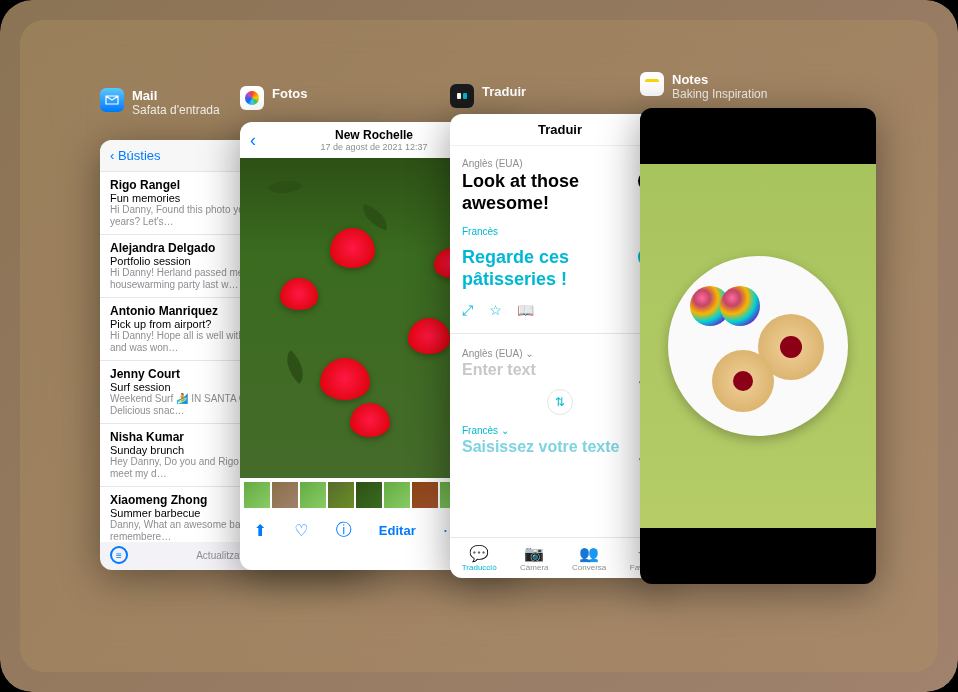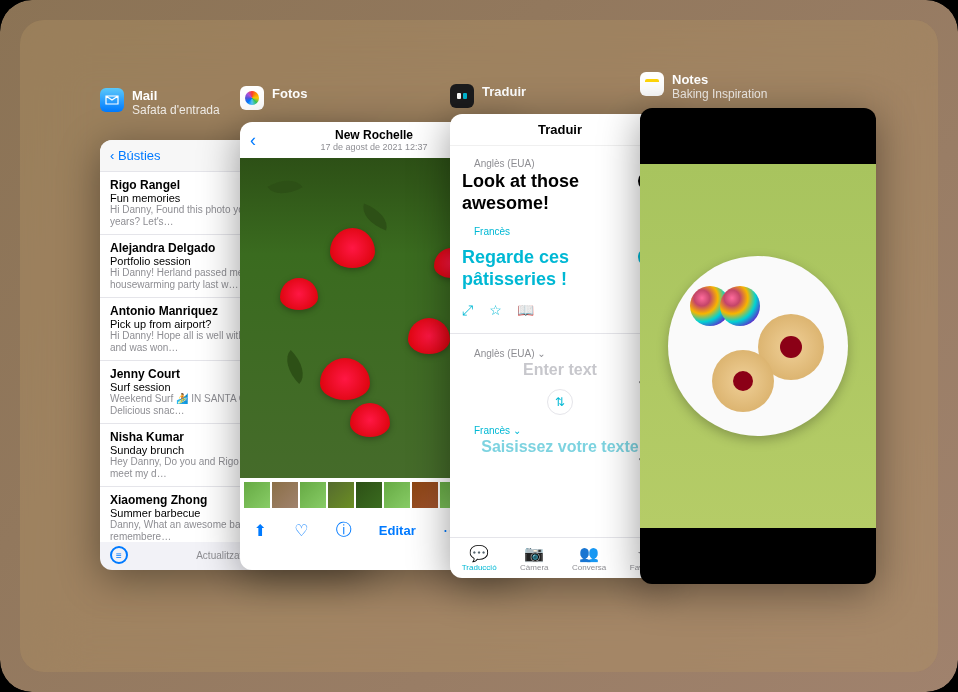--- a/index.html
+++ b/index.html
@@ -97,30 +97,30 @@
     .photos-toolbar { display:flex; justify-content:space-around; align-items:center; padding:8px 0; color:#007AFF; }
     .photos-toolbar span { font-size:16px; }
     .photos-toolbar .edit { font-size:13px; font-weight:600; }
     .photos-toolbar .trash { color:#ff3b30; }
 
     
     .translate-card { left: 450px; top: 114px; width: 220px; height: 464px; background: #fff; }
     .translate-header { text-align:center; padding: 8px; font-weight:700; font-size:13px; border-bottom: 1px solid #f0f0f0; position:relative; }
     .translate-dots { position:absolute; right:10px; top:10px; color:#00b8d4; }
     .translate-body { padding: 12px; }
-    .lang-label { font-size:10px; color:#8e8e93; margin-bottom:2px;margin-left:12px; }
+    .lang-label { font-size:10px; color:#8e8e93; margin-bottom:2px; }
     .lang-label.blue { color:#00b8d4; }
     .source-text { font-size:18px; font-weight:800; line-height:1.2; }
     .target-text { font-size:18px; font-weight:800; color:#00b8d4; line-height:1.2; margin-top:10px; }
     .play-btn { width:20px; height:20px; background:#000; border-radius:50%; display:inline-flex; align-items:center; justify-content:center; color:#fff; font-size:9px; float:right; }
     .play-btn.cyan { background:#00b8d4; }
     .translate-icons { display:flex; gap:16px; margin-top:12px; color:#00b8d4; font-size:14px; }
     .translate-divider { border-top:1px solid #e5e5ea; margin:14px -12px; }
     .input-section { position:relative; }
-    .input-placeholder { color:#c7c7cc; font-size:16px; font-weight:600;text-align:center; }
+    .input-placeholder { color:#c7c7cc; font-size:16px; font-weight:600; }
     .mic-icon { position:absolute; right:0; top:18px; color:#8e8e93; }
     .swap-circle { width:26px; height:26px; border:1px solid #e5e5ea; border-radius:50%; display:flex; align-items:center; justify-content:center; margin:10px auto; color:#00b8d4; font-size:12px; }
     .translate-tabbar { position:absolute; bottom:0; left:0; right:0; display:flex; justify-content:space-around; padding:6px 0; border-top:1px solid #e5e5ea; font-size:8px; color:#8e8e93; }
     .translate-tabbar .tab { text-align:center; }
     .translate-tabbar .tab.active { color:#00b8d4; }
     .translate-tabbar .tab-icon { font-size:16px; display:block; }
 
     
     .notes-card { left: 640px; top: 108px; width: 236px; height: 476px; background: #000; }
     .notes-img {

